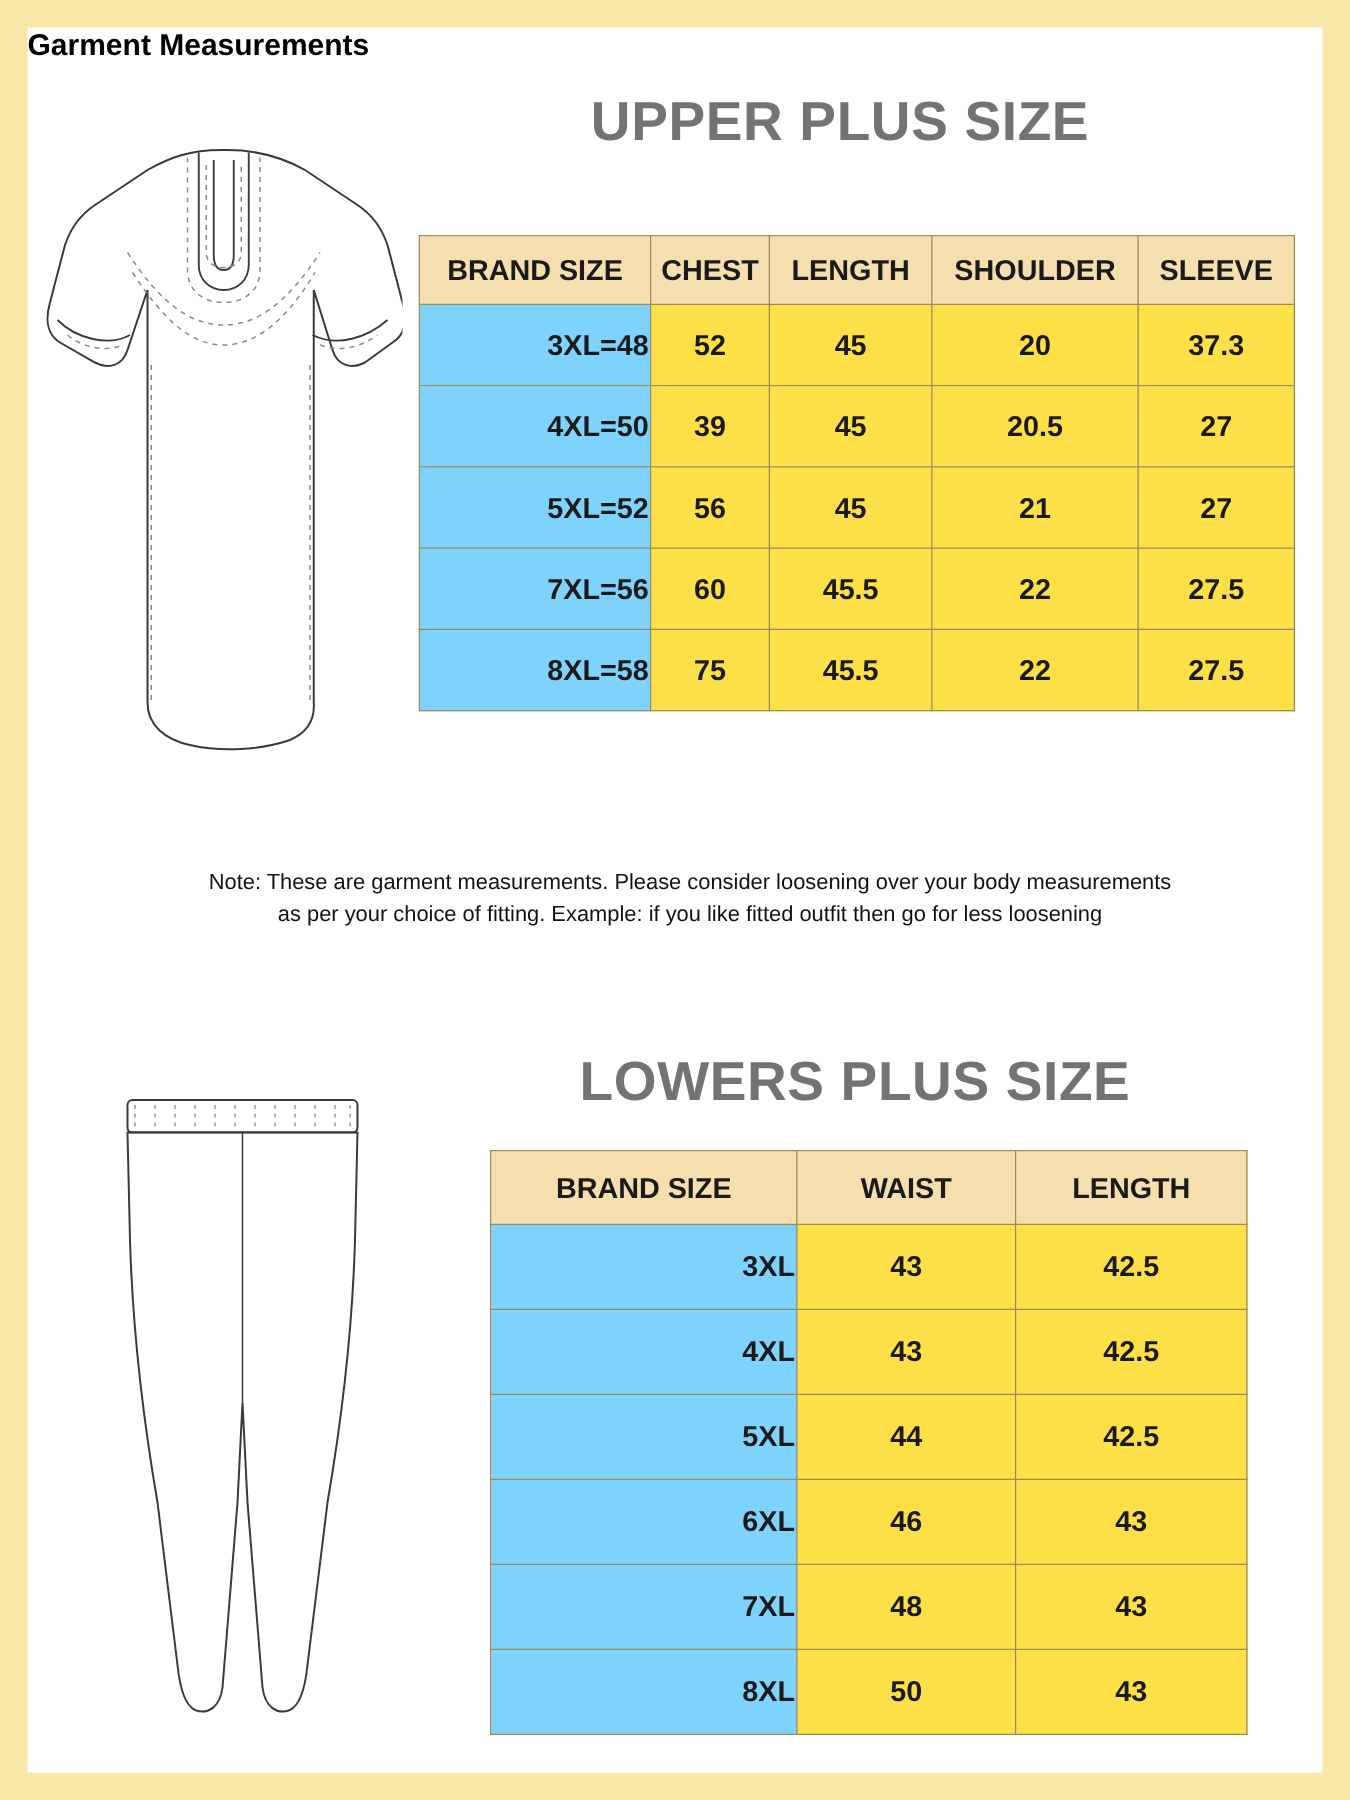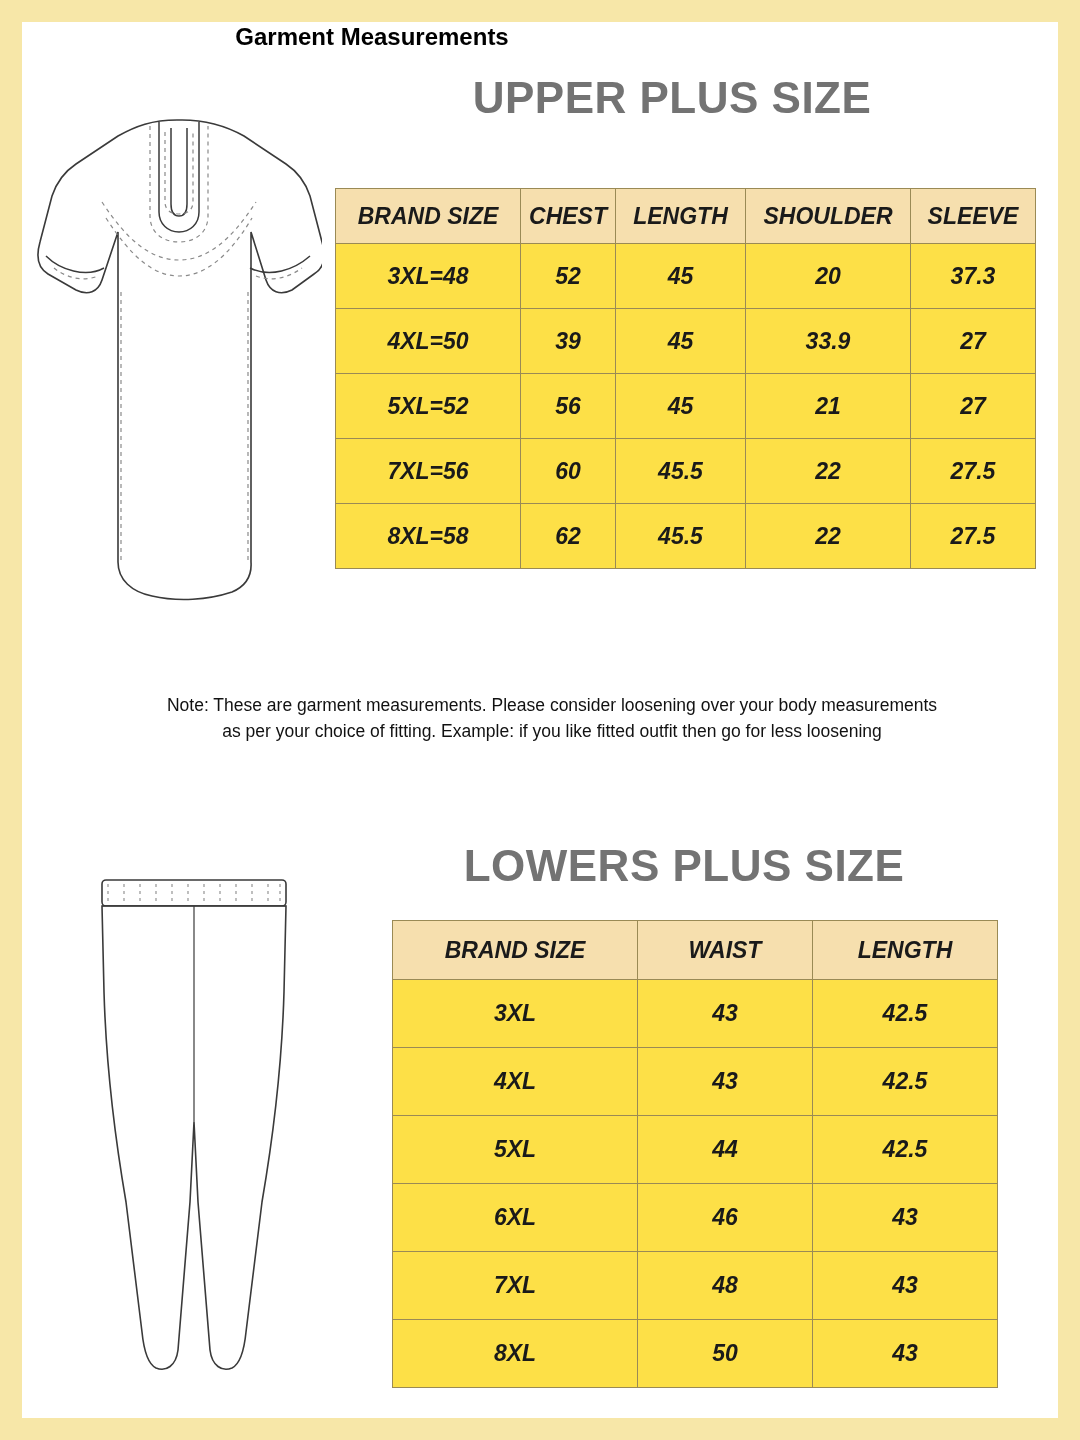--- a/index.html
+++ b/index.html
@@ -44,48 +44,48 @@
     font-size: 44px;
     line-height: 52px;
   }
   #upper-subtitle {
     left: 300px;
     top: 120px;
     width: 700px;
     font-size: 24px;
     font-weight: bold;
     line-height: 30px;
-    text-align: center;
+    text-align: left;
   }
 
   table.size-table {
     border-collapse: collapse;
     table-layout: fixed;
   }
   table.size-table th,
   table.size-table td {
     border: 1px solid #9a8a55;
     text-align: center;
     font-weight: bold;
     color: #1a1a1a;
     background: #f8e3b8;
-    font-style: italic;
   }
   table.size-table th {
     font-size: 23px;
     height: 52px;
     background: #f6dfae;
   }
   table.size-table td {
     font-size: 23px;
     height: 62px;
     background: #fde047;
   }
   table.size-table td.brand {
-    background: #fde047;
+    background: #7dd3fc;
+    text-align: right;
   }
 
   #upper-table-wrap {
     position: absolute;
     left: 313px;
     top: 166px;
   }
   #upper-table { width: 700px; }
 
   .note {
@@ -225,40 +225,40 @@
             <td class="brand">3XL=48</td>
             <td>52</td>
             <td>45</td>
             <td>20</td>
             <td>37.3</td>
           </tr>
           <tr>
             <td class="brand">4XL=50</td>
             <td>39</td>
             <td>45</td>
-            <td>33.9</td>
+            <td>20.5</td>
             <td>27</td>
           </tr>
           <tr>
             <td class="brand">5XL=52</td>
             <td>56</td>
             <td>45</td>
             <td>21</td>
             <td>27</td>
           </tr>
           <tr>
             <td class="brand">7XL=56</td>
             <td>60</td>
             <td>45.5</td>
             <td>22</td>
             <td>27.5</td>
           </tr>
           <tr>
             <td class="brand">8XL=58</td>
-            <td>62</td>
+            <td>75</td>
             <td>45.5</td>
             <td>22</td>
             <td>27.5</td>
           </tr>
         </tbody>
       </table>
     </div>
 
     <div class="note">
       <div>Note: These are garment measurements. Please consider loosening over your body measurements</div>

